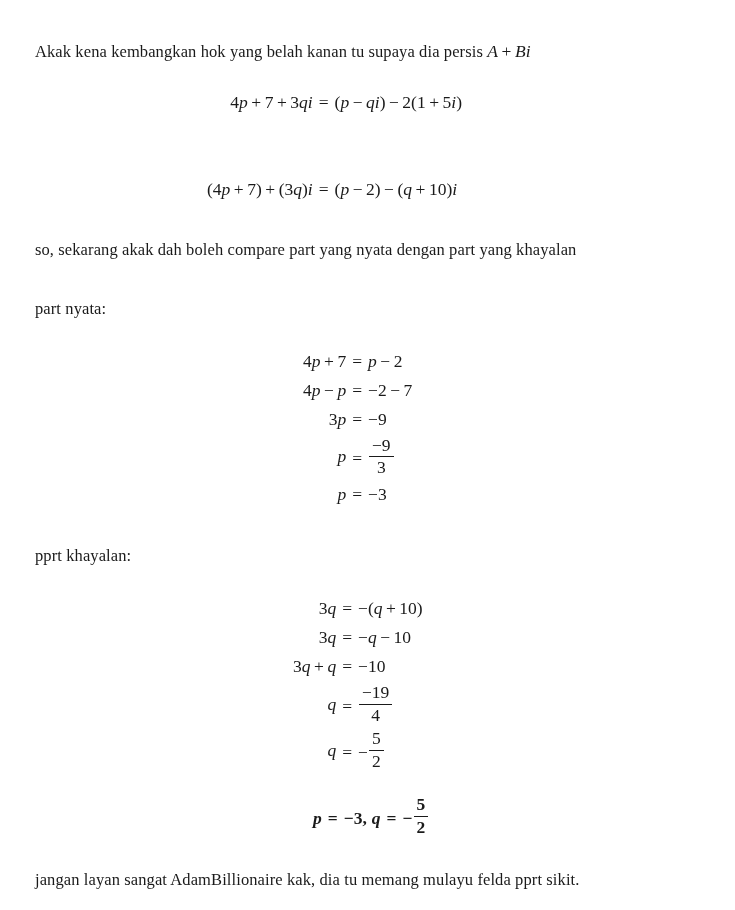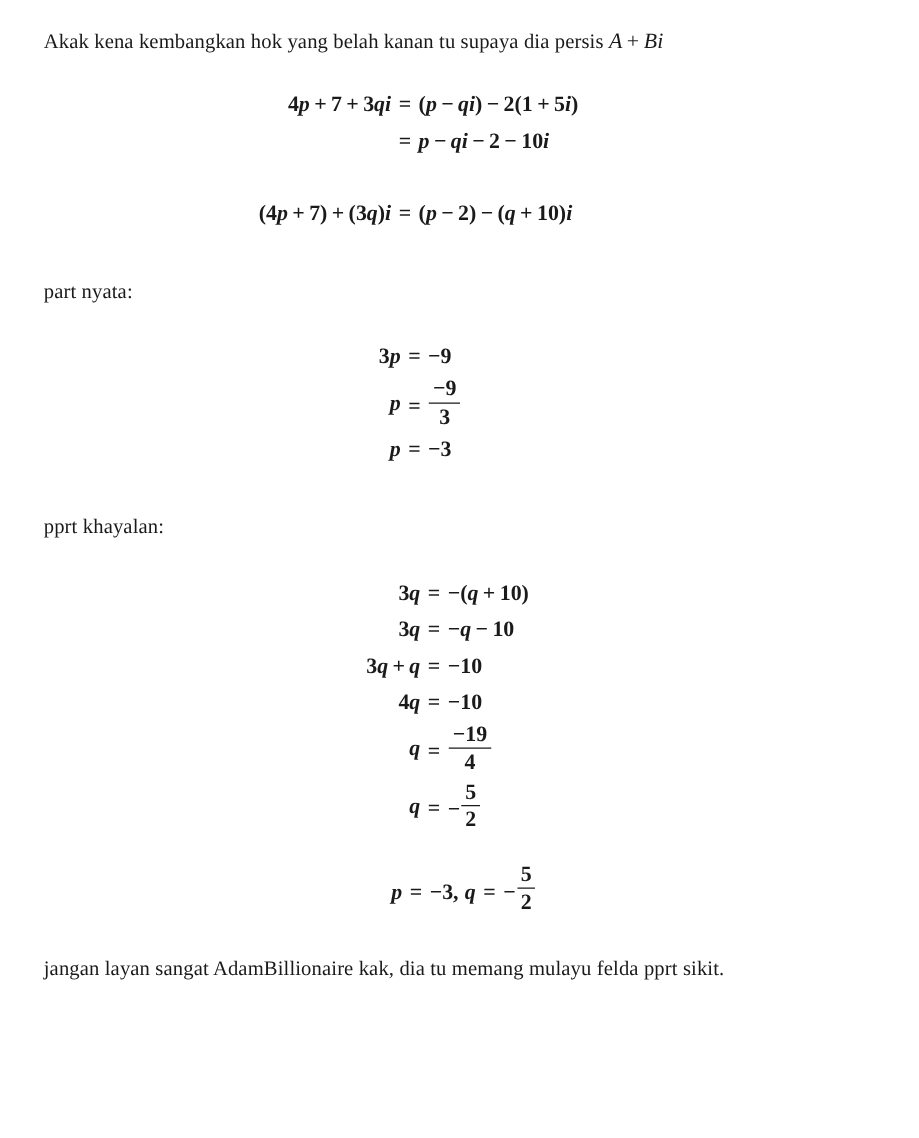--- a/index.html
+++ b/index.html
@@ -14,20 +14,21 @@
     color: #1a1a1a;
     overflow: hidden;
     position: relative;
   }
   .page {
     width: 735px;
     height: 764px;
     box-sizing: border-box;
     padding: 14px 30px 13px 35px;
     position: relative;
+    margin-top: 19px;
   }
 
   
   .prose {
     font-size: 16.5px;
     line-height: 1.42;
     color: #1a1a1a;
     letter-spacing: 0.1px;
   }
   .prose.lead { margin: 6px 0 0 0; }
@@ -49,21 +50,21 @@
   .eq { font-style: normal; padding: 0 6px; }
   .num { font-style: normal; }
   .par { font-style: normal; }
   .neg { font-style: normal; }
 
   
   .align-block {
     display: table;
     border-collapse: collapse;
   }
-  .align-row { display: table-row; font-weight: bold; }
+  .align-row { display: table-row; }
   .lhs, .rhs {
     display: table-cell;
     vertical-align: middle;
     padding: 0;
   }
   .lhs { text-align: right; }
   .rhs { text-align: left; padding-left: 0; }
 
   
   .block-1 { margin-top: 24px; margin-left: 172px; }
@@ -117,46 +118,60 @@
       <div class="lhs">
         <span class="num">4</span><span class="v">p</span><span class="op">+</span><span class="num">7</span><span class="op">+</span><span class="num">3</span><span class="v">q</span><span class="v">i</span>
       </div>
       <div class="rhs">
         <span class="eq">=</span><span class="par">(</span><span class="v">p</span><span class="op">−</span><span class="v">q</span><span class="v">i</span><span class="par">)</span><span class="op">−</span><span class="num">2</span><span class="par">(</span><span class="num">1</span><span class="op">+</span><span class="num">5</span><span class="v">i</span><span class="par">)</span>
       </div>
     </div>
 
     <div class="align-row">
       <div class="lhs"></div>
-      <div class="rhs">
-        <span class="eq">=</span><span class="v">p</span><span class="op">−</span><span class="v">q</span><span class="v">i</span><span class="op">−</span><span class="num">2</span><span class="op">−</span><span class="num">10</span><span class="v">i</span>
-      </div>
     </div>
 
     <div class="align-row">
       <div class="lhs"></div>
     </div>
 
     <div class="align-row">
       <div class="lhs">
         <span class="par">(</span><span class="num">4</span><span class="v">p</span><span class="op">+</span><span class="num">7</span><span class="par">)</span><span class="op">+</span><span class="par">(</span><span class="num">3</span><span class="v">q</span><span class="par">)</span><span class="v">i</span>
       </div>
       <div class="rhs">
         <span class="eq">=</span><span class="par">(</span><span class="v">p</span><span class="op">−</span><span class="num">2</span><span class="par">)</span><span class="op">−</span><span class="par">(</span><span class="v">q</span><span class="op">+</span><span class="num">10</span><span class="par">)</span><span class="v">i</span>
       </div>
     </div>
 
   </div>
 
+  <p class="prose p-gap-1">so, sekarang akak dah boleh compare part yang nyata dengan part yang khayalan</p>
 
   <p class="prose p-gap-2">part nyata:</p>
 
   <div class="block-2 align-block math">
 
-
+    <div class="align-row">
+      <div class="lhs">
+        <span class="num">4</span><span class="v">p</span><span class="op">+</span><span class="num">7</span>
+      </div>
+      <div class="rhs">
+        <span class="eq">=</span><span class="v">p</span><span class="op">−</span><span class="num">2</span>
+      </div>
+    </div>
+
+    <div class="align-row">
+      <div class="lhs">
+        <span class="num">4</span><span class="v">p</span><span class="op">−</span><span class="v">p</span>
+      </div>
+      <div class="rhs">
+        <span class="eq">=</span><span class="neg">−</span><span class="num">2</span><span class="op">−</span><span class="num">7</span>
+      </div>
+    </div>
 
     <div class="align-row">
       <div class="lhs">
         <span class="num">3</span><span class="v">p</span>
       </div>
       <div class="rhs">
         <span class="eq">=</span><span class="neg">−</span><span class="num">9</span>
       </div>
     </div>
 
@@ -204,28 +219,20 @@
 
     <div class="align-row">
       <div class="lhs">
         <span class="num">3</span><span class="v">q</span><span class="op">+</span><span class="v">q</span>
       </div>
       <div class="rhs">
         <span class="eq">=</span><span class="neg">−</span><span class="num">10</span>
       </div>
     </div>
 
-    <div class="align-row">
-      <div class="lhs">
-        <span class="num">4</span><span class="v">q</span>
-      </div>
-      <div class="rhs">
-        <span class="eq">=</span><span class="neg">−</span><span class="num">10</span>
-      </div>
-    </div>
 
     <div class="align-row tall-row">
       <div class="lhs">
         <span class="v">q</span>
       </div>
       <div class="rhs">
         <span class="eq">=</span><span class="frac"><span class="fnum">−19</span><span class="fden">4</span></span>
       </div>
     </div>
 

